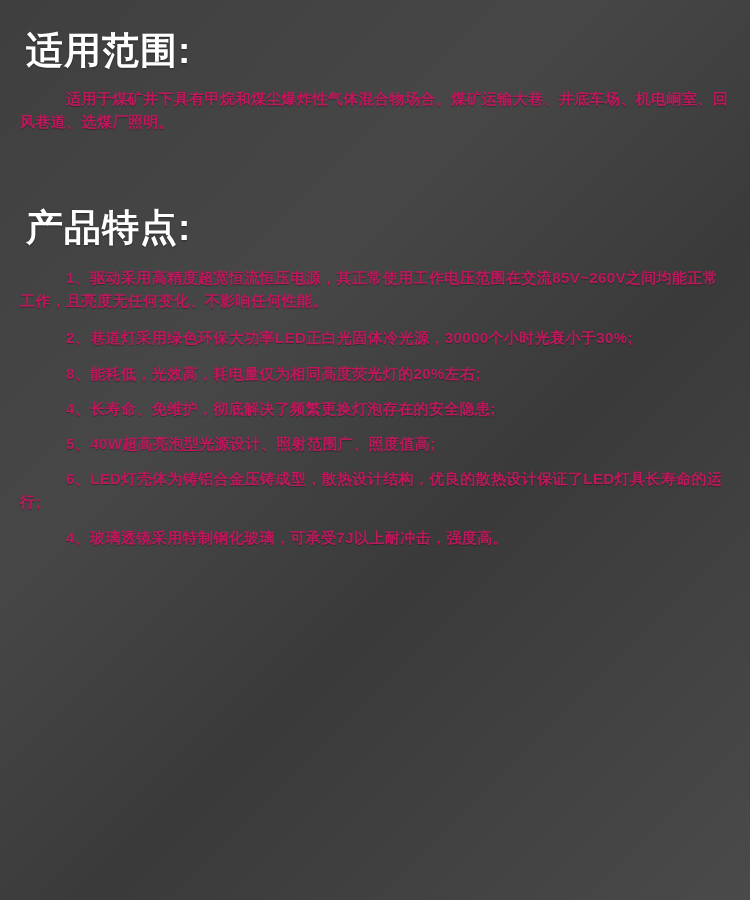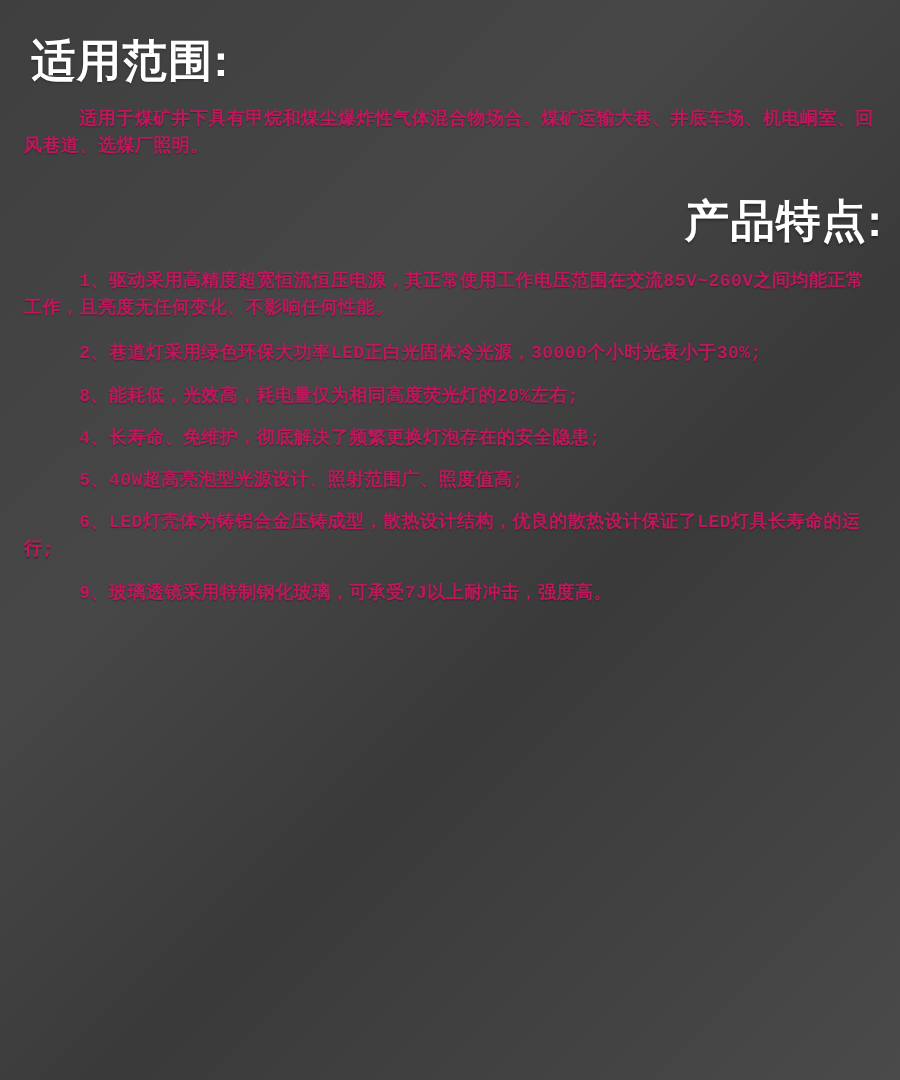--- a/index.html
+++ b/index.html
@@ -27,22 +27,21 @@
     letter-spacing: 1px;
     color: #ffffff;
     margin: 0 0 0 12px;
     line-height: 1.25;
     text-shadow: 0 1px 2px rgba(0,0,0,0.35);
   }
   .section-one-title {
     margin-top: 6px;
   }
   .section-two-title {
-    margin-top: 28px;
-    text-align: right;
+    margin-top: 71px;
   }
   .para-block {
     margin-top: 14px;
   }
   p.para {
     font-size: 15px;
     line-height: 1.52;
     margin: 0 0 14px 0;
     padding: 0 6px 0 6px;
     text-indent: 46px;
@@ -55,21 +54,20 @@
     margin-bottom: 12px;
   }
   .sec1 p.para {
     margin-bottom: 0;
   }
   .sec2-intro {
     margin-top: 16px;
   }
   .list-para {
     text-indent: 46px;
-    font-family: Liberation Mono, monospace;
   }
 </style>
 </head>
 <body>
 
 <div class="page">
 
   <div class="sec1">
     <h1 class="section-title section-one-title">适用范围:</h1>
     <div class="para-block">
@@ -79,17 +77,17 @@
 
   <div class="sec2">
     <h1 class="section-title section-two-title">产品特点:</h1>
     <div class="para-block sec2-intro">
       <p class="para list-para">1、驱动采用高精度超宽恒流恒压电源，其正常使用工作电压范围在交流85V~260V之间均能正常工作，且亮度无任何变化、不影响任何性能。</p>
       <p class="para list-para">2、巷道灯采用绿色环保大功率LED正白光固体冷光源，30000个小时光衰小于30%;</p>
       <p class="para list-para tight">8、能耗低，光效高，耗电量仅为相同高度荧光灯的20%左右;</p>
       <p class="para list-para tight">4、长寿命、免维护，彻底解决了频繁更换灯泡存在的安全隐患;</p>
       <p class="para list-para tight">5、40W超高亮泡型光源设计、照射范围广、照度值高;</p>
       <p class="para list-para">6、LED灯壳体为铸铝合金压铸成型，散热设计结构，优良的散热设计保证了LED灯具长寿命的运行;</p>
-      <p class="para list-para tight">9、玻璃透镜采用特制钢化玻璃，可承受7J以上耐冲击，强度高。</p>
+      <p class="para list-para tight">4、玻璃透镜采用特制钢化玻璃，可承受7J以上耐冲击，强度高。</p>
     </div>
   </div>
 
 </div>
 
 </body></html>

